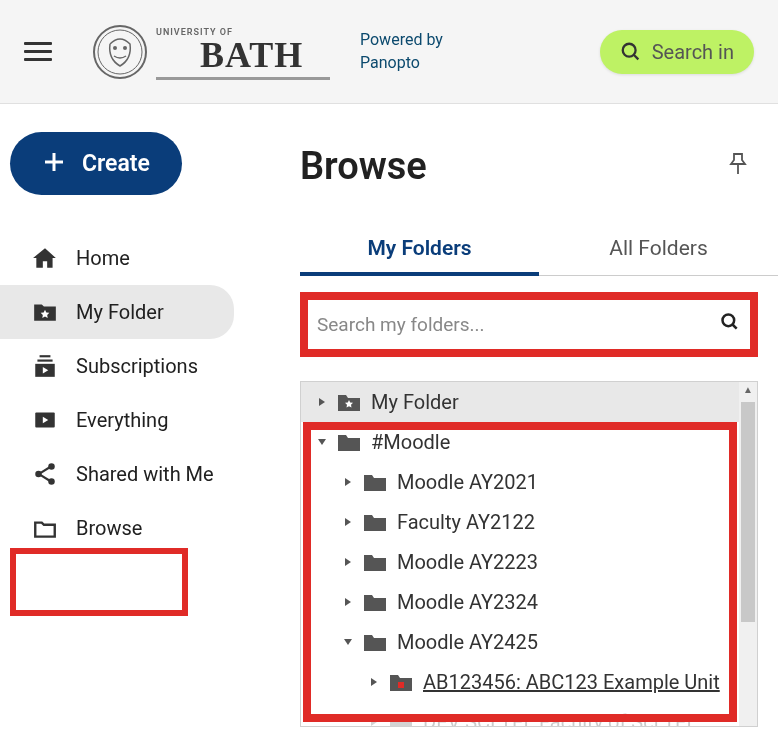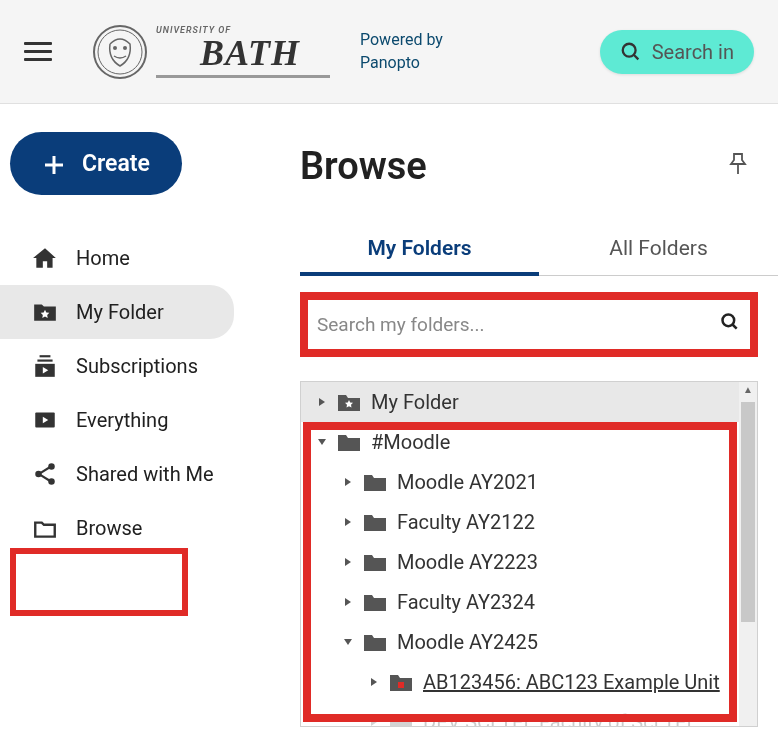--- a/index.html
+++ b/index.html
@@ -2,34 +2,34 @@
 <html><head>
   <meta charset="utf-8">
   <style>
     * { margin: 0; padding: 0; box-sizing: border-box; font-family: -apple-system, BlinkMacSystemFont, "Segoe UI", Roboto, sans-serif; }
     body { width: 778px; height: 732px; background: #fff; overflow: hidden; position: relative; }
     
     
     .header { height: 104px; background: #f5f5f5; display: flex; align-items: center; padding: 0 24px; border-bottom: 1px solid #e0e0e0; }
     .hamburger { width: 28px; margin-right: 40px; cursor: pointer; }
     .hamburger span { display: block; height: 3px; background: #333; margin: 5px 0; border-radius: 1px; }
-    .logo-area { display: flex; align-items: center; font-style: italic; }
+    .logo-area { display: flex; align-items: flex-end; }
     .logo-svg { width: 56px; height: 56px; }
     .logo-text { margin-left: 8px; }
     .logo-univ { font-size: 9px; letter-spacing: 1px; color: #666; font-weight: 600; }
     .logo-bath { font-size: 36px; font-weight: bold; color: #333; letter-spacing: 1px; line-height: 1; font-family: Georgia, serif; margin-left: 44px; }
     .logo-underline { width: 174px; height: 3px; background: #999; margin-top: 4px; }
     .powered { margin-left: 30px; color: #0c4a6e; font-size: 16px; line-height: 1.4; }
-    .search-bar { margin-left: auto; background: #5eead4; border-radius: 30px; padding: 10px 20px; display: flex; align-items: center; box-shadow: 0 1px 3px rgba(0,0,0,0.1); }
+    .search-bar { margin-left: auto; background: #bef264; border-radius: 30px; padding: 10px 20px; display: flex; align-items: center; box-shadow: 0 1px 3px rgba(0,0,0,0.1); }
     .search-bar svg { width: 22px; height: 22px; margin-right: 10px; }
     .search-bar span { color: #555; font-size: 20px; }
     
     
     .sidebar { position: absolute; left: 0; top: 104px; width: 248px; padding-top: 28px; }
-    .create-btn { background: #0a3d7a; color: #fff; border-radius: 36px; padding: 18px 32px; display: flex; align-items: flex-end; font-size: 23px; font-weight: 600; margin-left: 10px; margin-bottom: 36px; width: fit-content; cursor: pointer; }
+    .create-btn { background: #0a3d7a; color: #fff; border-radius: 36px; padding: 18px 32px; display: flex; align-items: flex-start; font-size: 23px; font-weight: 600; margin-left: 10px; margin-bottom: 36px; width: fit-content; cursor: pointer; }
     .create-btn svg { width: 24px; height: 24px; margin-right: 16px; }
     .nav-item { display: flex; align-items: center; padding: 14px 20px 14px 32px; font-size: 20px; color: #212121; cursor: pointer; border-radius: 0 24px 24px 0; margin-right: 14px; }
     .nav-item.active { background: #e8e8e8; }
     .nav-item svg, .nav-item .ico { width: 26px; height: 26px; margin-right: 18px; flex-shrink: 0; }
     
     .highlight-browse { position: absolute; left: 10px; top: 548px; width: 178px; height: 68px; border: 6px solid #e02b27; pointer-events: none; }
     
     
     .main { position: absolute; left: 300px; top: 104px; right: 0; padding-top: 40px; }
     .page-title { font-size: 38px; font-weight: 600; color: #212121; }
@@ -240,21 +240,21 @@
         </div>
         <div class="tree-row indent-2">
           <span class="tree-caret">
             <svg viewBox="0 0 10 10">
               <path d="M2 1l6 4-6 4z" fill="#555"></path>
             </svg>
           </span>
           <span class="tree-fico"><svg viewBox="0 0 24 20" fill="#555">
               <path d="M1 3h8l2 3h12v13H1z"></path>
             </svg></span>
-          <span class="label">Faculty AY2324</span>
+          <span class="label">Moodle AY2324</span>
         </div>
         <div class="tree-row indent-2">
           <span class="tree-caret">
             <svg viewBox="0 0 10 10">
               <path d="M1 2l4 6 4-6z" fill="#555"></path>
             </svg>
           </span>
           <span class="tree-fico"><svg viewBox="0 0 24 20" fill="#555">
               <path d="M1 3h8l2 3h12v13H1z"></path>
             </svg></span>

